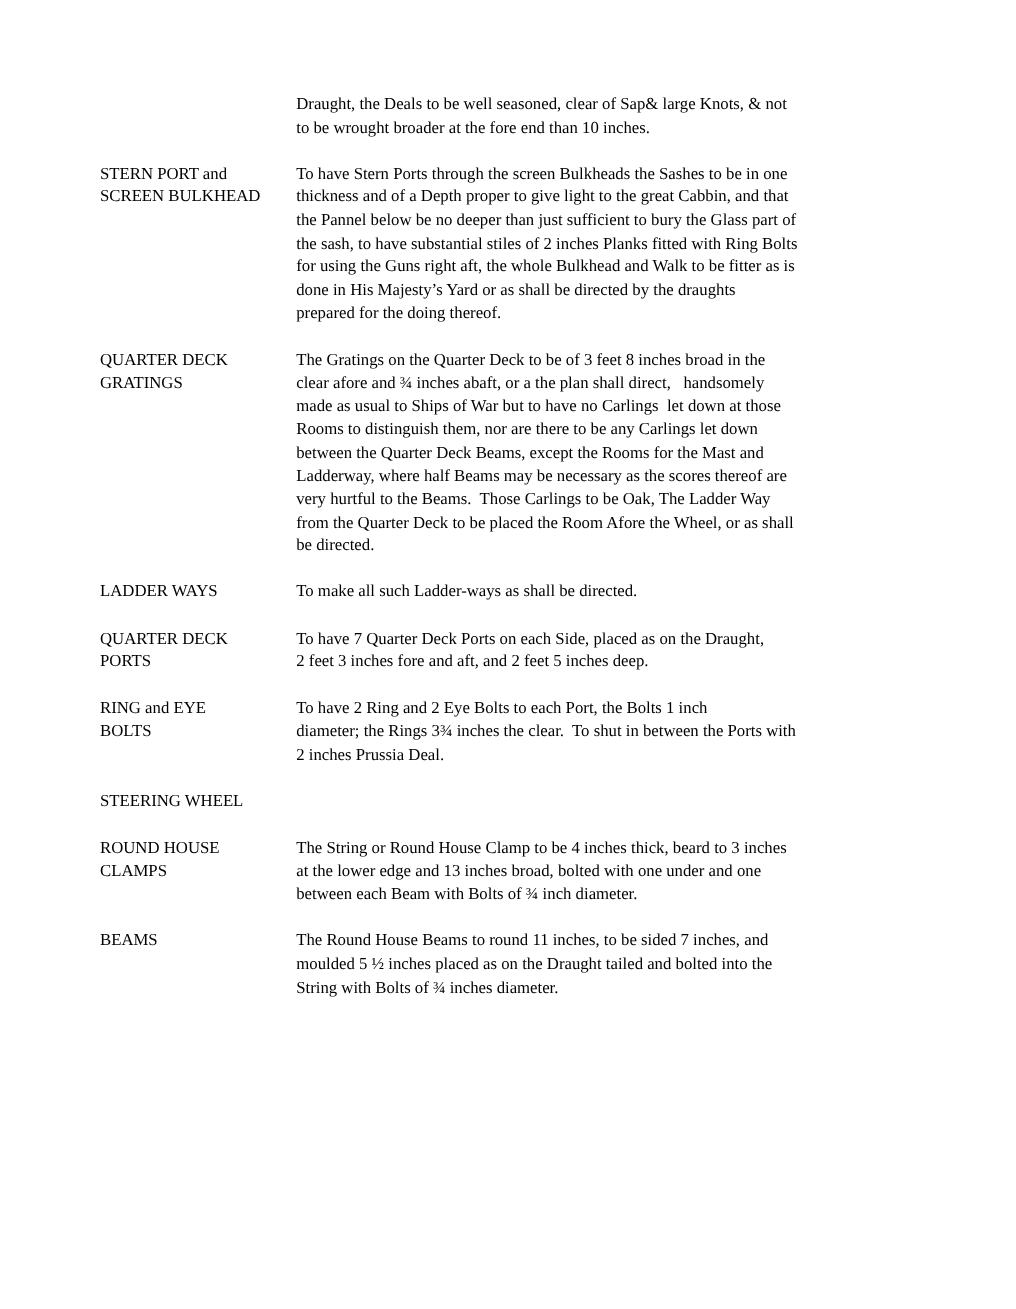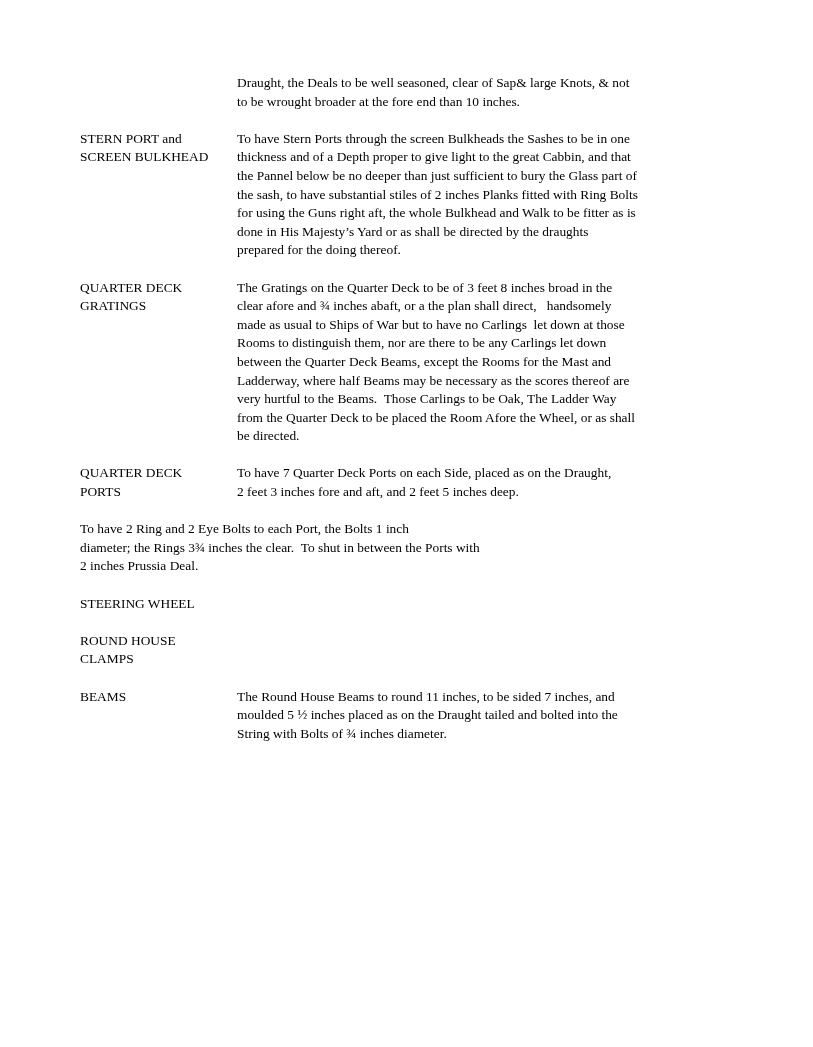--- a/index.html
+++ b/index.html
@@ -68,42 +68,51 @@
 clear afore and ¾ inches abaft, or a the plan shall direct,   handsomely
 made as usual to Ships of War but to have no Carlings  let down at those
 Rooms to distinguish them, nor are there to be any Carlings let down
 between the Quarter Deck Beams, except the Rooms for the Mast and
 Ladderway, where half Beams may be necessary as the scores thereof are
 very hurtful to the Beams.  Those Carlings to be Oak, The Ladder Way
 from the Quarter Deck to be placed the Room Afore the Wheel, or as shall
 be directed.</div>
   </div>
 
+  <div class="row">
+    <div class="heading-cell">LADDER WAYS</div>
+    <div class="body-cell">To make all such Ladder-ways as shall be directed.</div>
+  </div>
 
 
   <div class="row">
     <div class="heading-cell">QUARTER DECK
 PORTS</div>
     <div class="body-cell">To have 7 Quarter Deck Ports on each Side, placed as on the Draught,
 2 feet 3 inches fore and aft, and 2 feet 5 inches deep.</div>
   </div>
 
   <div class="row">
+    <div class="heading-cell">RING and EYE
+BOLTS</div>
     <div class="body-cell">To have 2 Ring and 2 Eye Bolts to each Port, the Bolts 1 inch
 diameter; the Rings 3¾ inches the clear.  To shut in between the Ports with
 2 inches Prussia Deal.</div>
   </div>
 
   <div class="row">
     <div class="heading-cell">STEERING WHEEL</div>
   </div>
 
   <div class="row">
     <div class="heading-cell">ROUND HOUSE
 CLAMPS</div>
+    <div class="body-cell">The String or Round House Clamp to be 4 inches thick, beard to 3 inches
+at the lower edge and 13 inches broad, bolted with one under and one
+between each Beam with Bolts of ¾ inch diameter.</div>
   </div>
 
   <div class="row">
     <div class="heading-cell">BEAMS</div>
     <div class="body-cell">The Round House Beams to round 11 inches, to be sided 7 inches, and
 moulded 5 ½ inches placed as on the Draught tailed and bolted into the
 String with Bolts of ¾ inches diameter.</div>
   </div>
 
 </div>

